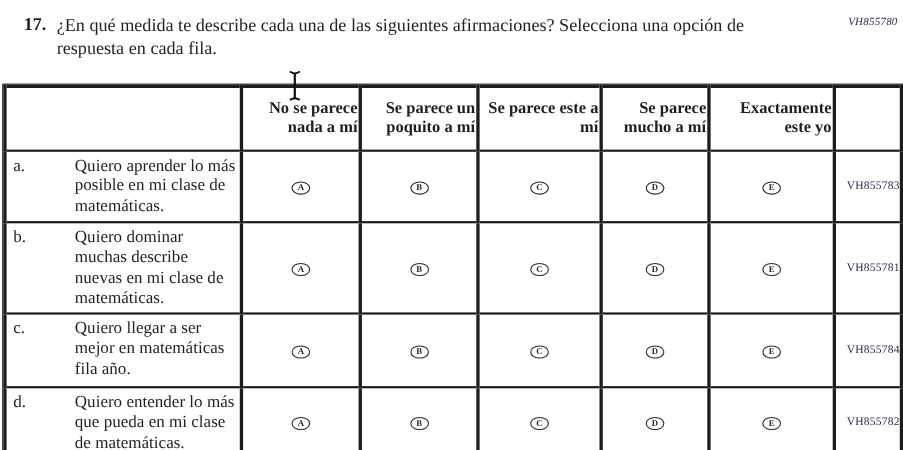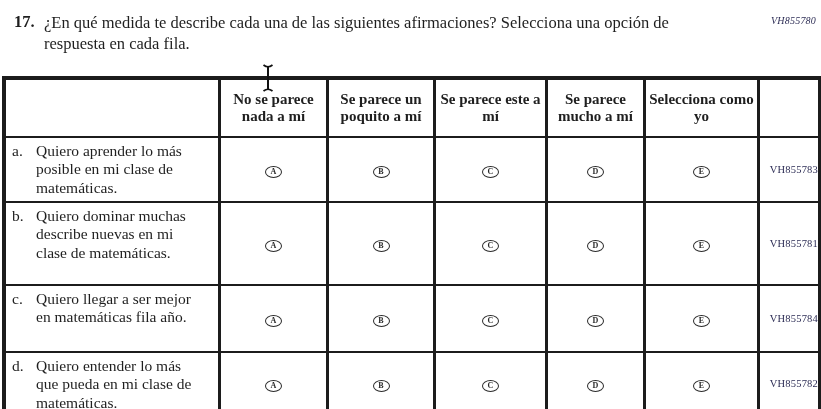--- a/index.html
+++ b/index.html
@@ -9,48 +9,48 @@
     font-family: "Liberation Serif", "DejaVu Serif", serif;
     color: #1f1f1f;
     overflow: hidden;
   }
 
   
   .form-code-top {
     position: absolute; top: 15px; right: 5px;
     font-size: 10px; letter-spacing: 0.2px; color: #2d2d55; font-style: italic;
   }
-  .question { position: absolute; top: 12px; left: 14px; width: 700px; display: flex; }
+  .question { position: absolute; top: 12px; left: 14px; width: 700px; display: flex; justify-content: center; }
   .q-number { font-weight: bold; font-size: 16.5px; width: 30px; flex: 0 0 30px; }
   .q-text { font-size: 16.5px; line-height: 21px; width: 655px; }
   .q-text b { font-weight: normal; }
 
   
   table.grid {
     position: absolute; left: 3px; top: 77px;
     width: 815px; border-collapse: collapse; table-layout: fixed;
     background: #fff;
   }
   table.grid, table.grid td, table.grid th { border: 2px solid #1c1c1c; }
   table.grid { border-width: 3px; }
   table.grid td, table.grid th { border-left-width: 3px; border-right-width: 3px; }
   thead th { border-bottom: 7px double #1c1c1c; }
   table.grid { outline: 1px solid #1c1c1c; }
 
   thead th {
     font-size: 15px; font-weight: bold; line-height: 17px;
-    text-align: center; vertical-align: middle; padding: 2px 1px;
+    text-align: right; vertical-align: middle; padding: 2px 1px;
     height: 58px;
   }
   td.statement {
     vertical-align: top; padding: 4px 2px 2px 6px; font-size: 15.5px; line-height: 18.5px;
   }
   .stmt-wrap { display: flex; }
   .item-letter { flex: 0 0 24px; }
-  .item-text { width: 168px; }
+  .item-text { width: 168px; margin-left: 32px; }
 
   td.opt { text-align: center; vertical-align: middle; }
   .bubble {
     display: inline-flex; align-items: center; justify-content: center;
     width: 17px; height: 12px;
     border: 1.3px solid #2a2a2a; border-radius: 50%;
     font-size: 8px; font-weight: bold; line-height: 1; color: #2a2a2a;
     background: #fff; cursor: pointer;
   }
   td.code-cell {
@@ -93,21 +93,21 @@
       <col style="width:114px">
       <col style="width:61px">
   </colgroup>
   <thead>
     <tr>
       <th></th>
       <th>No se parece nada a mí</th>
       <th>Se parece un poquito a mí</th>
       <th>Se parece este a mí</th>
       <th>Se parece mucho a mí</th>
-      <th>Selecciona como yo</th>
+      <th>Exactamente este yo</th>
       <th></th>
     </tr>
   </thead>
   <tbody>
     <tr style="height:65px">
       <td class="statement">
         <div class="stmt-wrap">
           <span class="item-letter">a.</span>
           <span class="item-text">Quiero aprender lo más posible en mi clase de matemáticas.</span>
         </div>

